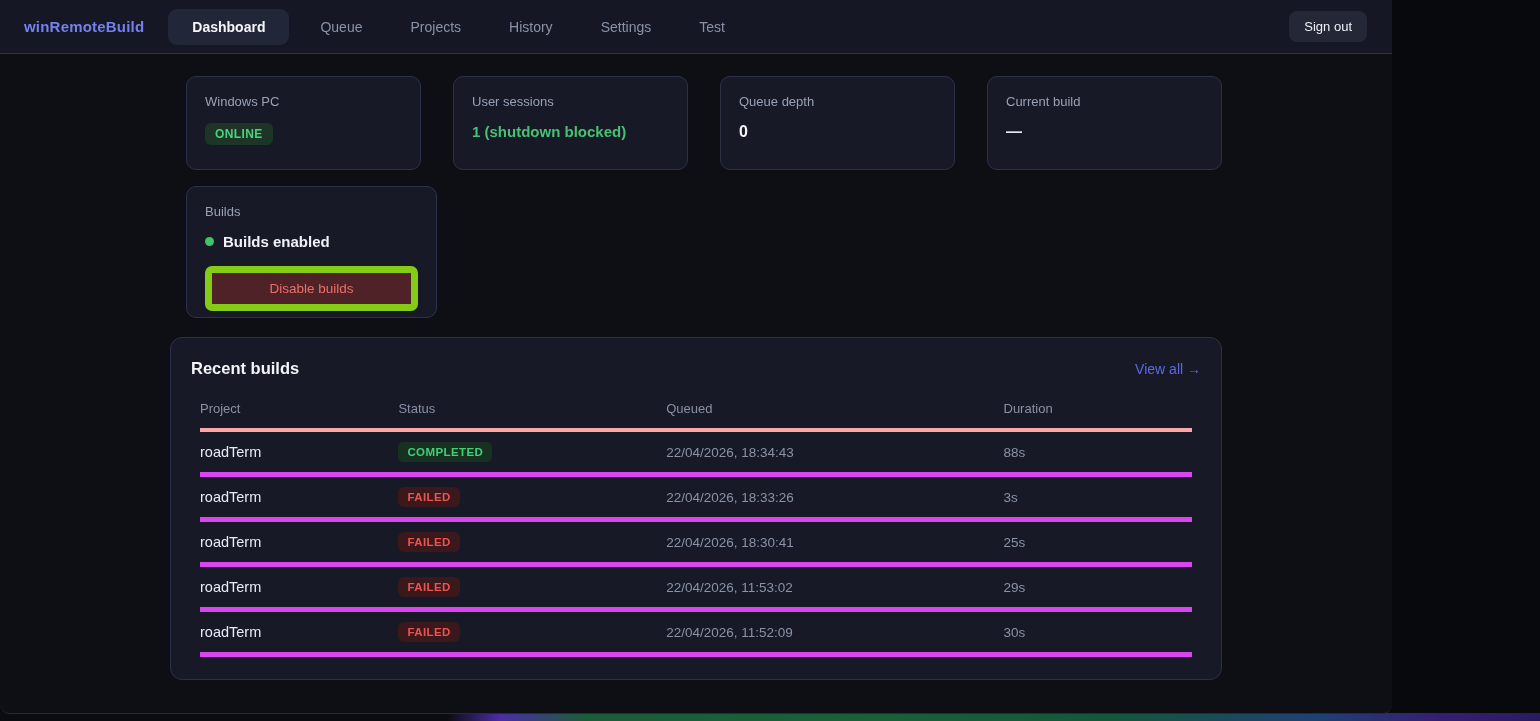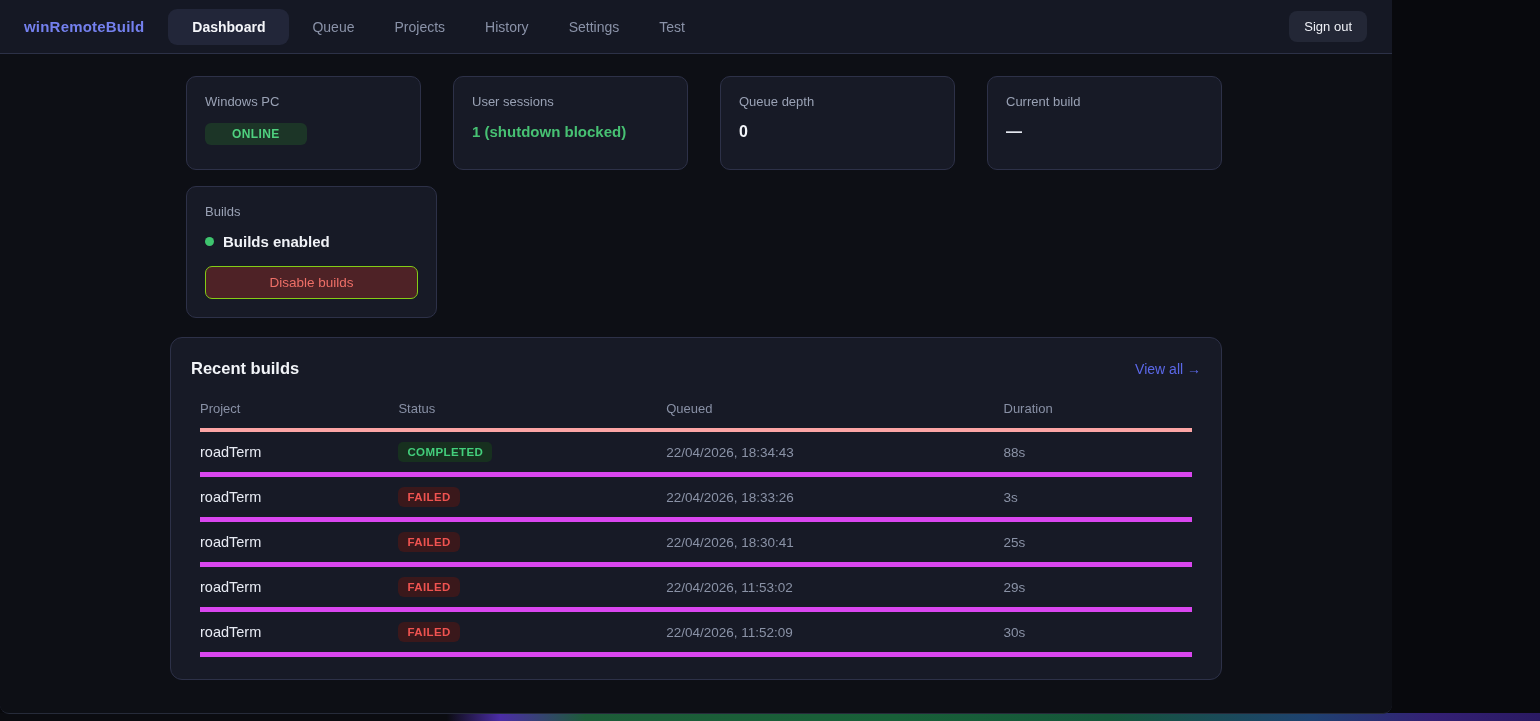--- a/index.html
+++ b/index.html
@@ -34,21 +34,21 @@
     background: #151824;
     border-bottom: 1px solid #2c3147;
     display: flex; align-items: center;
     padding: 0 25px 0 24px;
   }
   .brand {
     font-size: 15px; font-weight: 700; color: #7480ee;
     margin-right: 24px; letter-spacing: 0.2px;
     cursor: pointer;
   }
-  .nav-items { display: flex; align-items: center; gap: 6px; }
+  .nav-items { display: flex; align-items: center; gap: 14px; }
   .nav-item {
     color: #8a92a8; font-size: 14px;
     padding: 9px 17px; border-radius: 9px;
     cursor: pointer; white-space: nowrap;
   }
   .nav-item.active {
     background: #222639; color: #f5f6fa; font-weight: 700;
     padding: 10px 24px;
   }
   .nav-spacer { flex: 1; }
@@ -69,37 +69,37 @@
     border-radius: 10px;
     padding: 17px 18px;
     height: 94px;
     margin-left: 16px;
   }
   .card-label { color: #99a1b4; font-size: 13px; margin-bottom: 14px; }
   .badge-online {
     display: inline-block;
     background: #1c3527; color: #4fd07f;
     font-size: 12px; font-weight: 700; letter-spacing: 0.4px;
-    padding: 4px 27px; border-radius: 6px;
+    padding: 4px 10px; border-radius: 6px;
   }
   .value-green { color: #47c173; font-weight: 700; font-size: 15px; }
   .value-white { color: #f2f4f8; font-weight: 700; font-size: 16px; }
   .value-dash  { color: #e4e7ef; font-weight: 700; font-size: 16px; }
 
   .builds-card { width: 251px; height: 132px; margin-top: 16px; }
   .builds-status { display: flex; align-items: center; gap: 9px; margin: 1px 0 16px; }
   .status-dot {
     width: 9px; height: 9px; border-radius: 50%;
     background: #3ec46e; flex: none;
   }
   .builds-status-text { color: #f0f2f7; font-size: 15px; font-weight: 700; }
   .disable-btn {
     display: block; width: 100%;
     background: #4e2226; color: #ee6f67;
-    border: 1px solid #84cc16; border-radius: 7px;
+    border: 7px solid #84cc16; border-radius: 7px;
     font-size: 13.5px; font-family: inherit;
     padding: 8px 8px; cursor: pointer;
   }
 
   
   .panel {
     margin-top: 19px;
     background: #171a26;
     border: 1px solid #2d3148;
     border-radius: 12px;

